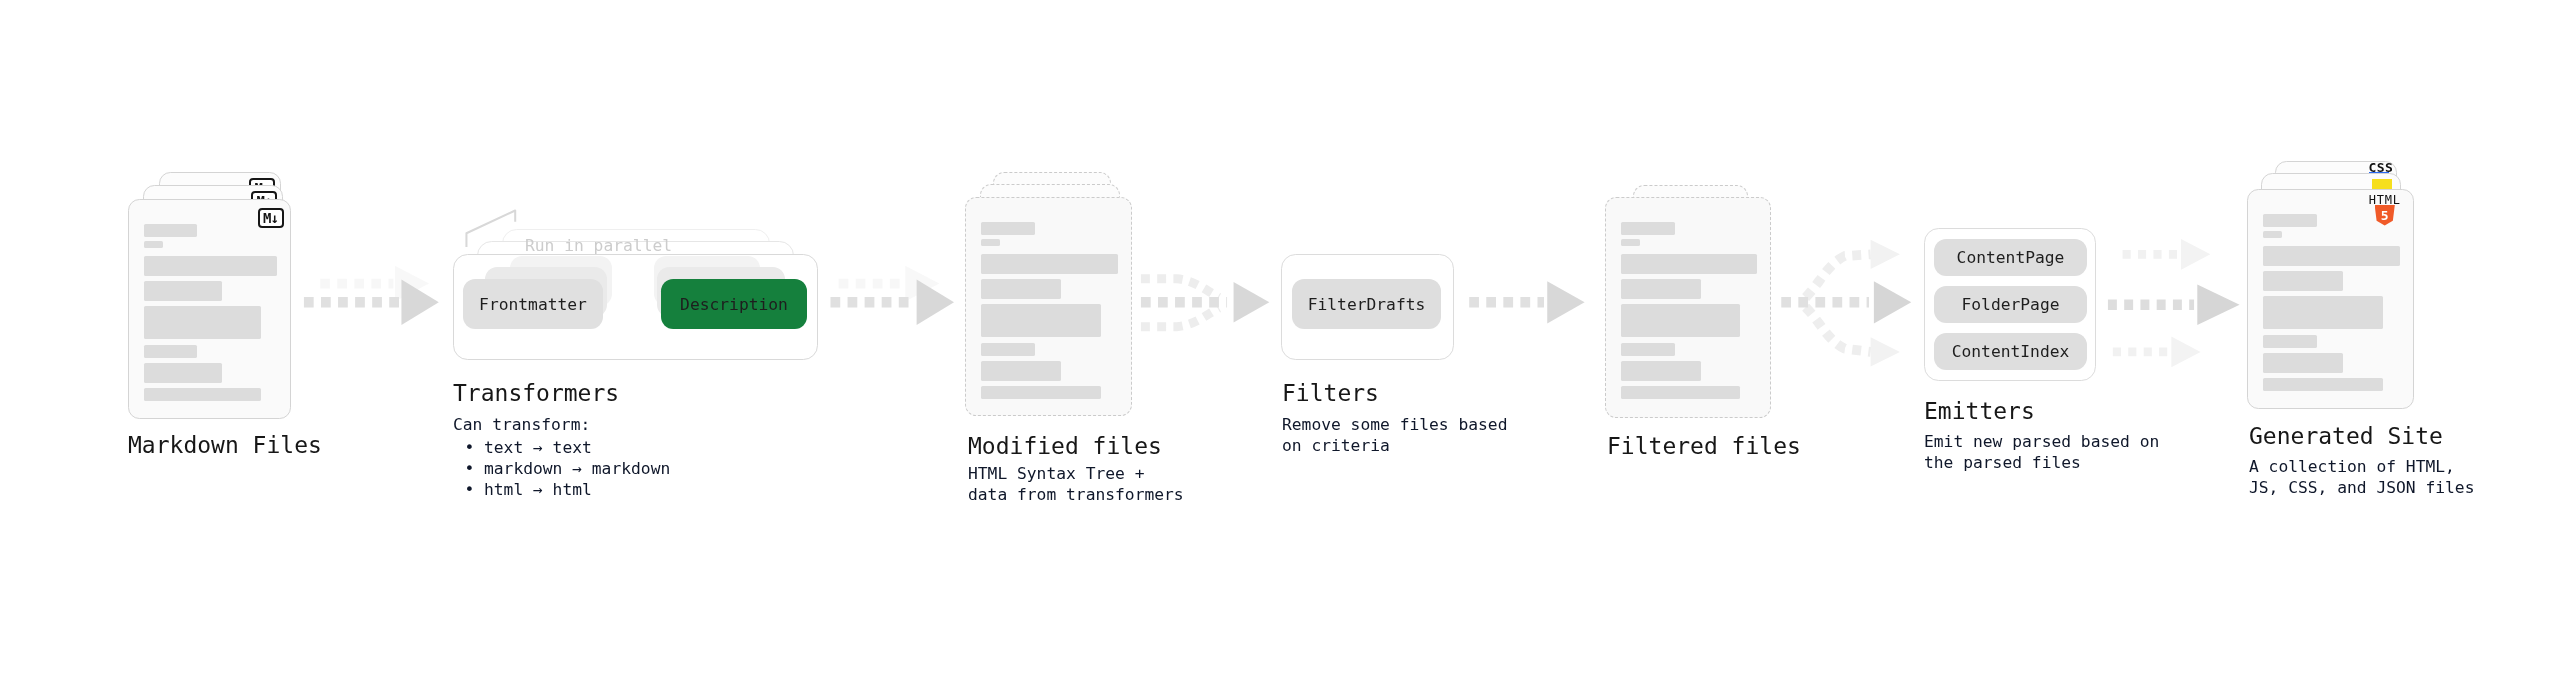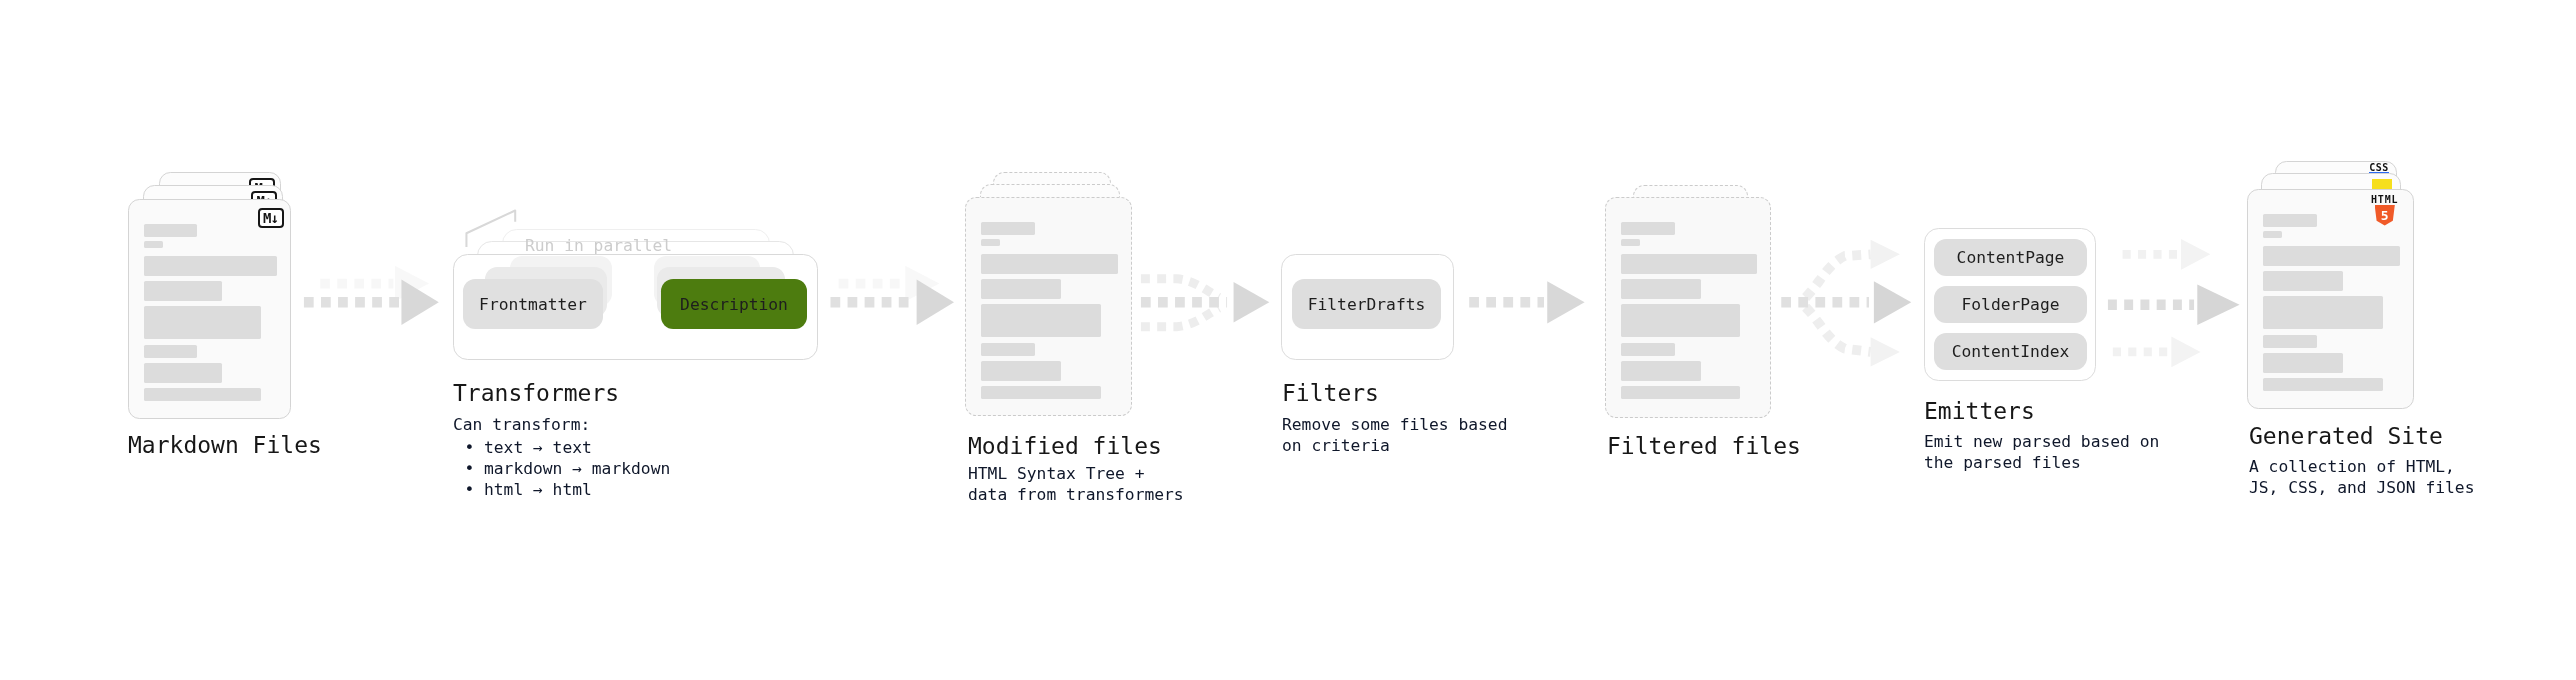--- a/index.html
+++ b/index.html
@@ -21,27 +21,27 @@
   .b6{top:145px;width:33%;height:13px}
   .b7{top:163px;width:49%;height:20.3px}
   .b8{top:188px;width:73%;height:13px}
   
   .md-badge{position:absolute;right:6.5px;top:8.1px;border:2.4px solid #161616;border-radius:4.1px;
     background:#fff;color:#161616;font-weight:bold;font-size:14px;line-height:14.6px;
     padding:0.8px 3.3px;letter-spacing:-0.8px;white-space:nowrap;}
   .ghostcard .md-badge{right:4.9px;top:4.9px;}
   
   .html5{position:absolute;right:9.8px;top:5.7px;width:37px;text-align:center;}
-  .html5 .word{display:block;font-size:10px;font-weight:bold;letter-spacing:0.8px;color:#111;line-height:8.1px;}
+  .html5 .word{display:block;font-size:12px;font-weight:normal;letter-spacing:0.8px;color:#111;line-height:8.1px;}
   .html5 .shield{width:20.3px;height:21px;margin:0.8px auto 0;background:#f05a28;
     clip-path:polygon(0 0,100% 0,90% 77%,50% 100%,10% 77%);
     display:flex;align-items:center;justify-content:center;color:#fff;font-weight:bold;font-size:13px;}
   .jsbadge{position:absolute;right:8.1px;top:4.9px;width:19.5px;height:10.6px;background:#f6df1d;}
   .cssbadge{position:absolute;right:6.5px;top:2.4px;width:21px;text-align:center;}
-  .cssbadge .word{display:block;font-size:10px;font-weight:bold;color:#111;line-height:7.3px;letter-spacing:0.4px;}
+  .cssbadge .word{display:block;font-size:13px;font-weight:bold;color:#111;line-height:7.3px;letter-spacing:0.4px;}
   .cssbadge .bluebar{display:block;width:19.5px;height:4.1px;background:#2b6af3;margin:0.8px auto 0;}
   
   .obox{position:absolute;background:#ffffff;border:1.6px solid #dcdcdc;border-radius:14.6px;box-sizing:border-box;}
   .obox.gm{border-color:#e6e6e6;}
   .obox.gb{border-color:#efefef;}
   .pill{position:absolute;background:#dedede;border-radius:12.2px;display:flex;align-items:center;justify-content:center;
     font-size:16.3px;color:#1e1e1e;white-space:nowrap;box-sizing:border-box;}
   .pill.gm{background:#eaeaea;}
   .pill.gb{background:#f3f3f3;}
   
@@ -144,21 +144,21 @@
 
   <section>
     <div class="obox gb" style="left:502px;top:229px;width:268px;height:106px;"></div>
     <div class="obox gm" style="left:477px;top:241px;width:317px;height:106px;"></div>
     <div class="obox" style="left:453px;top:254px;width:365px;height:106px;border-color:#d9d9d9;"></div>
     <div class="pill gb" style="left:510px;top:256px;width:102px;height:50px;"></div>
     <div class="pill gm" style="left:485px;top:267px;width:122px;height:50px;"></div>
     <div class="pill" style="left:463px;top:279px;width:140px;height:50px;background:#e0e0e0;">Frontmatter</div>
     <div class="pill gb" style="left:654px;top:256px;width:106px;height:50px;"></div>
     <div class="pill gm" style="left:657px;top:267px;width:128px;height:50px;"></div>
-    <div class="pill" style="left:661px;top:279px;width:146px;height:50px;background:#4d7c0f;">Description</div>
+    <div class="pill" style="left:661px;top:279px;width:146px;height:50px;background:#15803d;">Description</div>
     <div class="note" style="left:525px;top:205px;margin-top:32px;">Run in parallel</div>
     <div class="title" style="left:453px;top:379px;">Transformers</div>
     <div class="body" style="left:453px;top:414px;">
       <div>Can transform:</div>
       <div class="indent" style="margin-top:2.4px;">• text → text</div>
       <div class="indent">• markdown → markdown</div>
       <div class="indent">• html → html</div>
     </div>
   </section>
 

